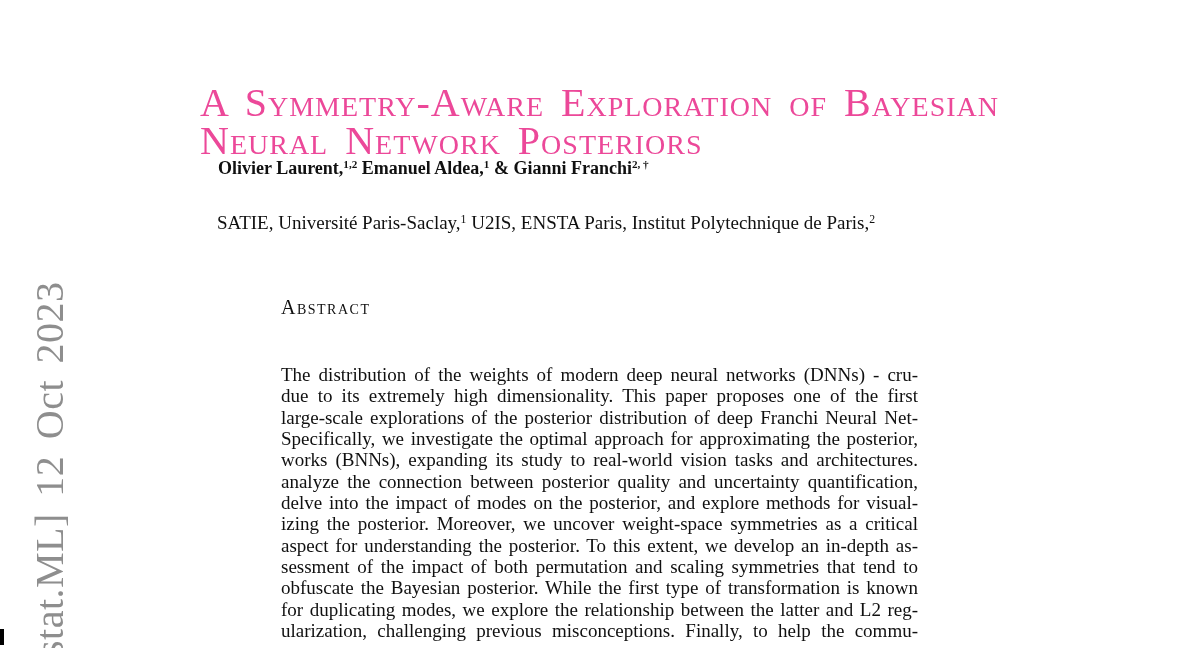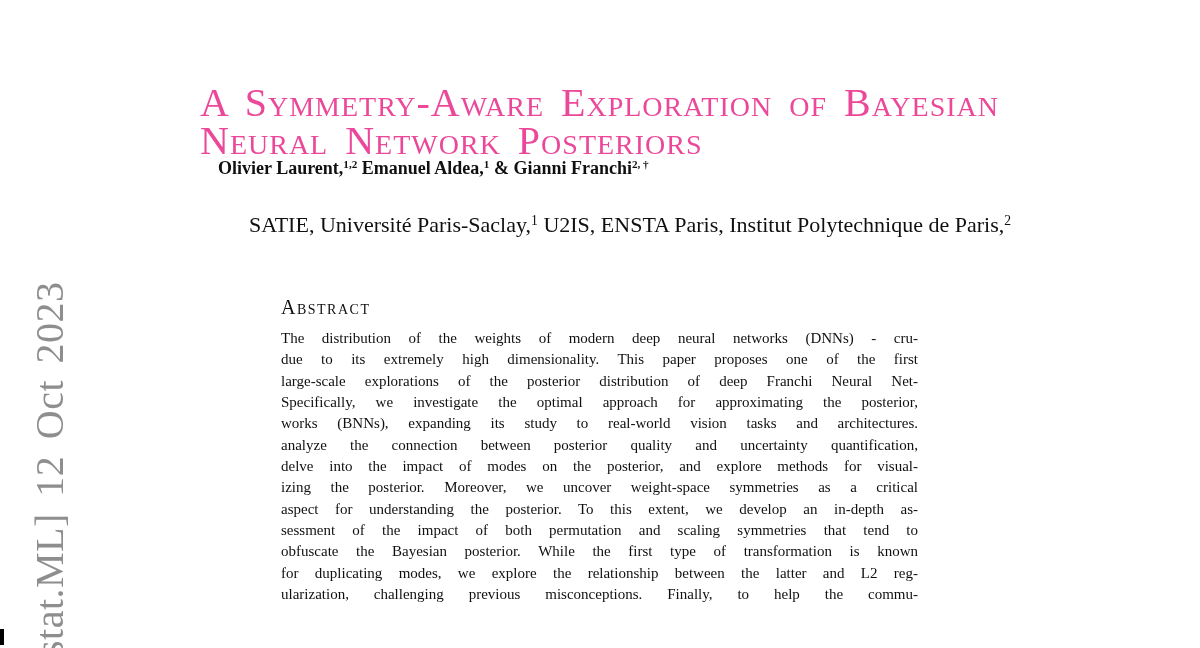--- a/index.html
+++ b/index.html
@@ -51,23 +51,22 @@
     position: absolute;
     left: 218px; top: 158px;
     font-size: 18px;
     font-weight: bold;
     white-space: nowrap;
   }
 
   .affiliation {
     position: absolute;
     left: 217px; top: 212px;
-    font-size: 22px;
+    font-size: 19px;
     white-space: nowrap;
-    margin-left: 32px;
   }
 
   sup {
     font-size: 62%;
     vertical-align: baseline;
     position: relative;
     top: -0.55em;
     line-height: 0;
   }
 
@@ -76,23 +75,23 @@
     left: 281px; top: 296px;
     width: 637px;
     text-align: left;
     font-size: 20px;
     font-variant: small-caps;
     letter-spacing: 1.5px;
   }
 
   .abstract-body {
     position: absolute;
-    left: 281px; top: 328px;
+    left: 281px; top: 364px;
     width: 637px;
-    font-size: 15px;
+    font-size: 19px;
     line-height: 21.35px;
   }
   .abstract-body .line {
     text-align: justify;
     text-align-last: justify;
     white-space: normal;
   }
 </style>
 </head>
 <body>

